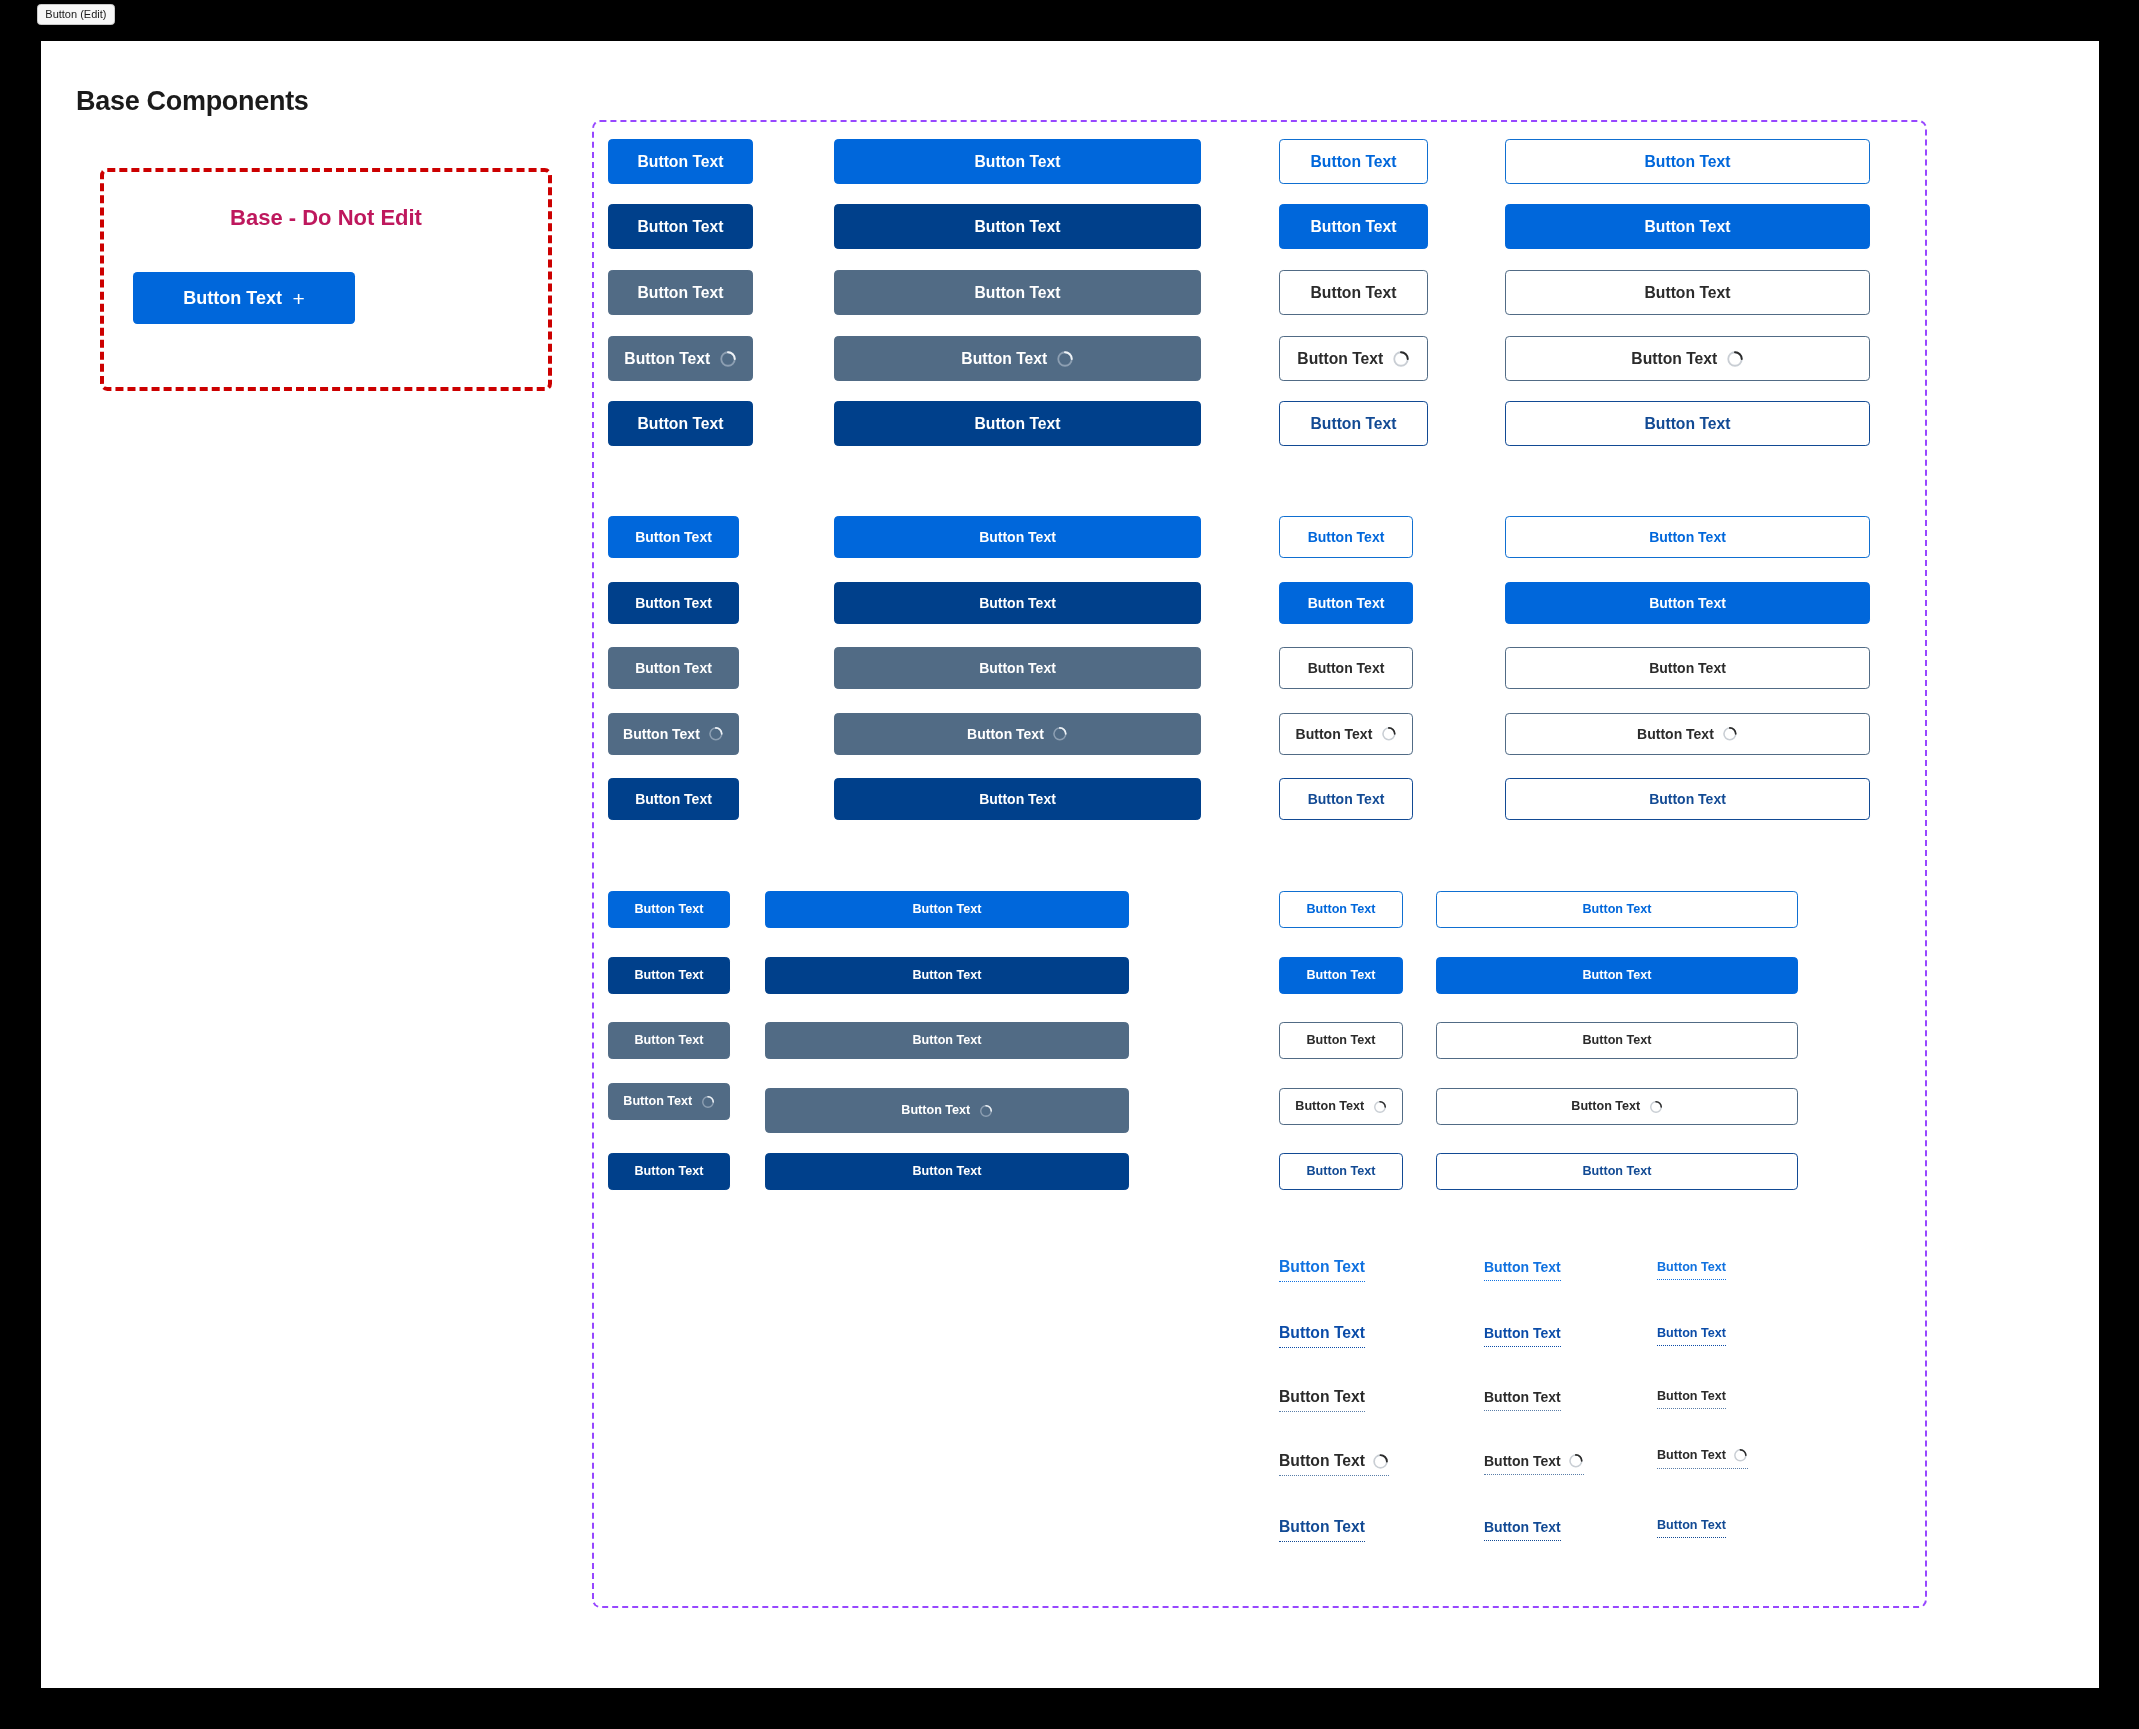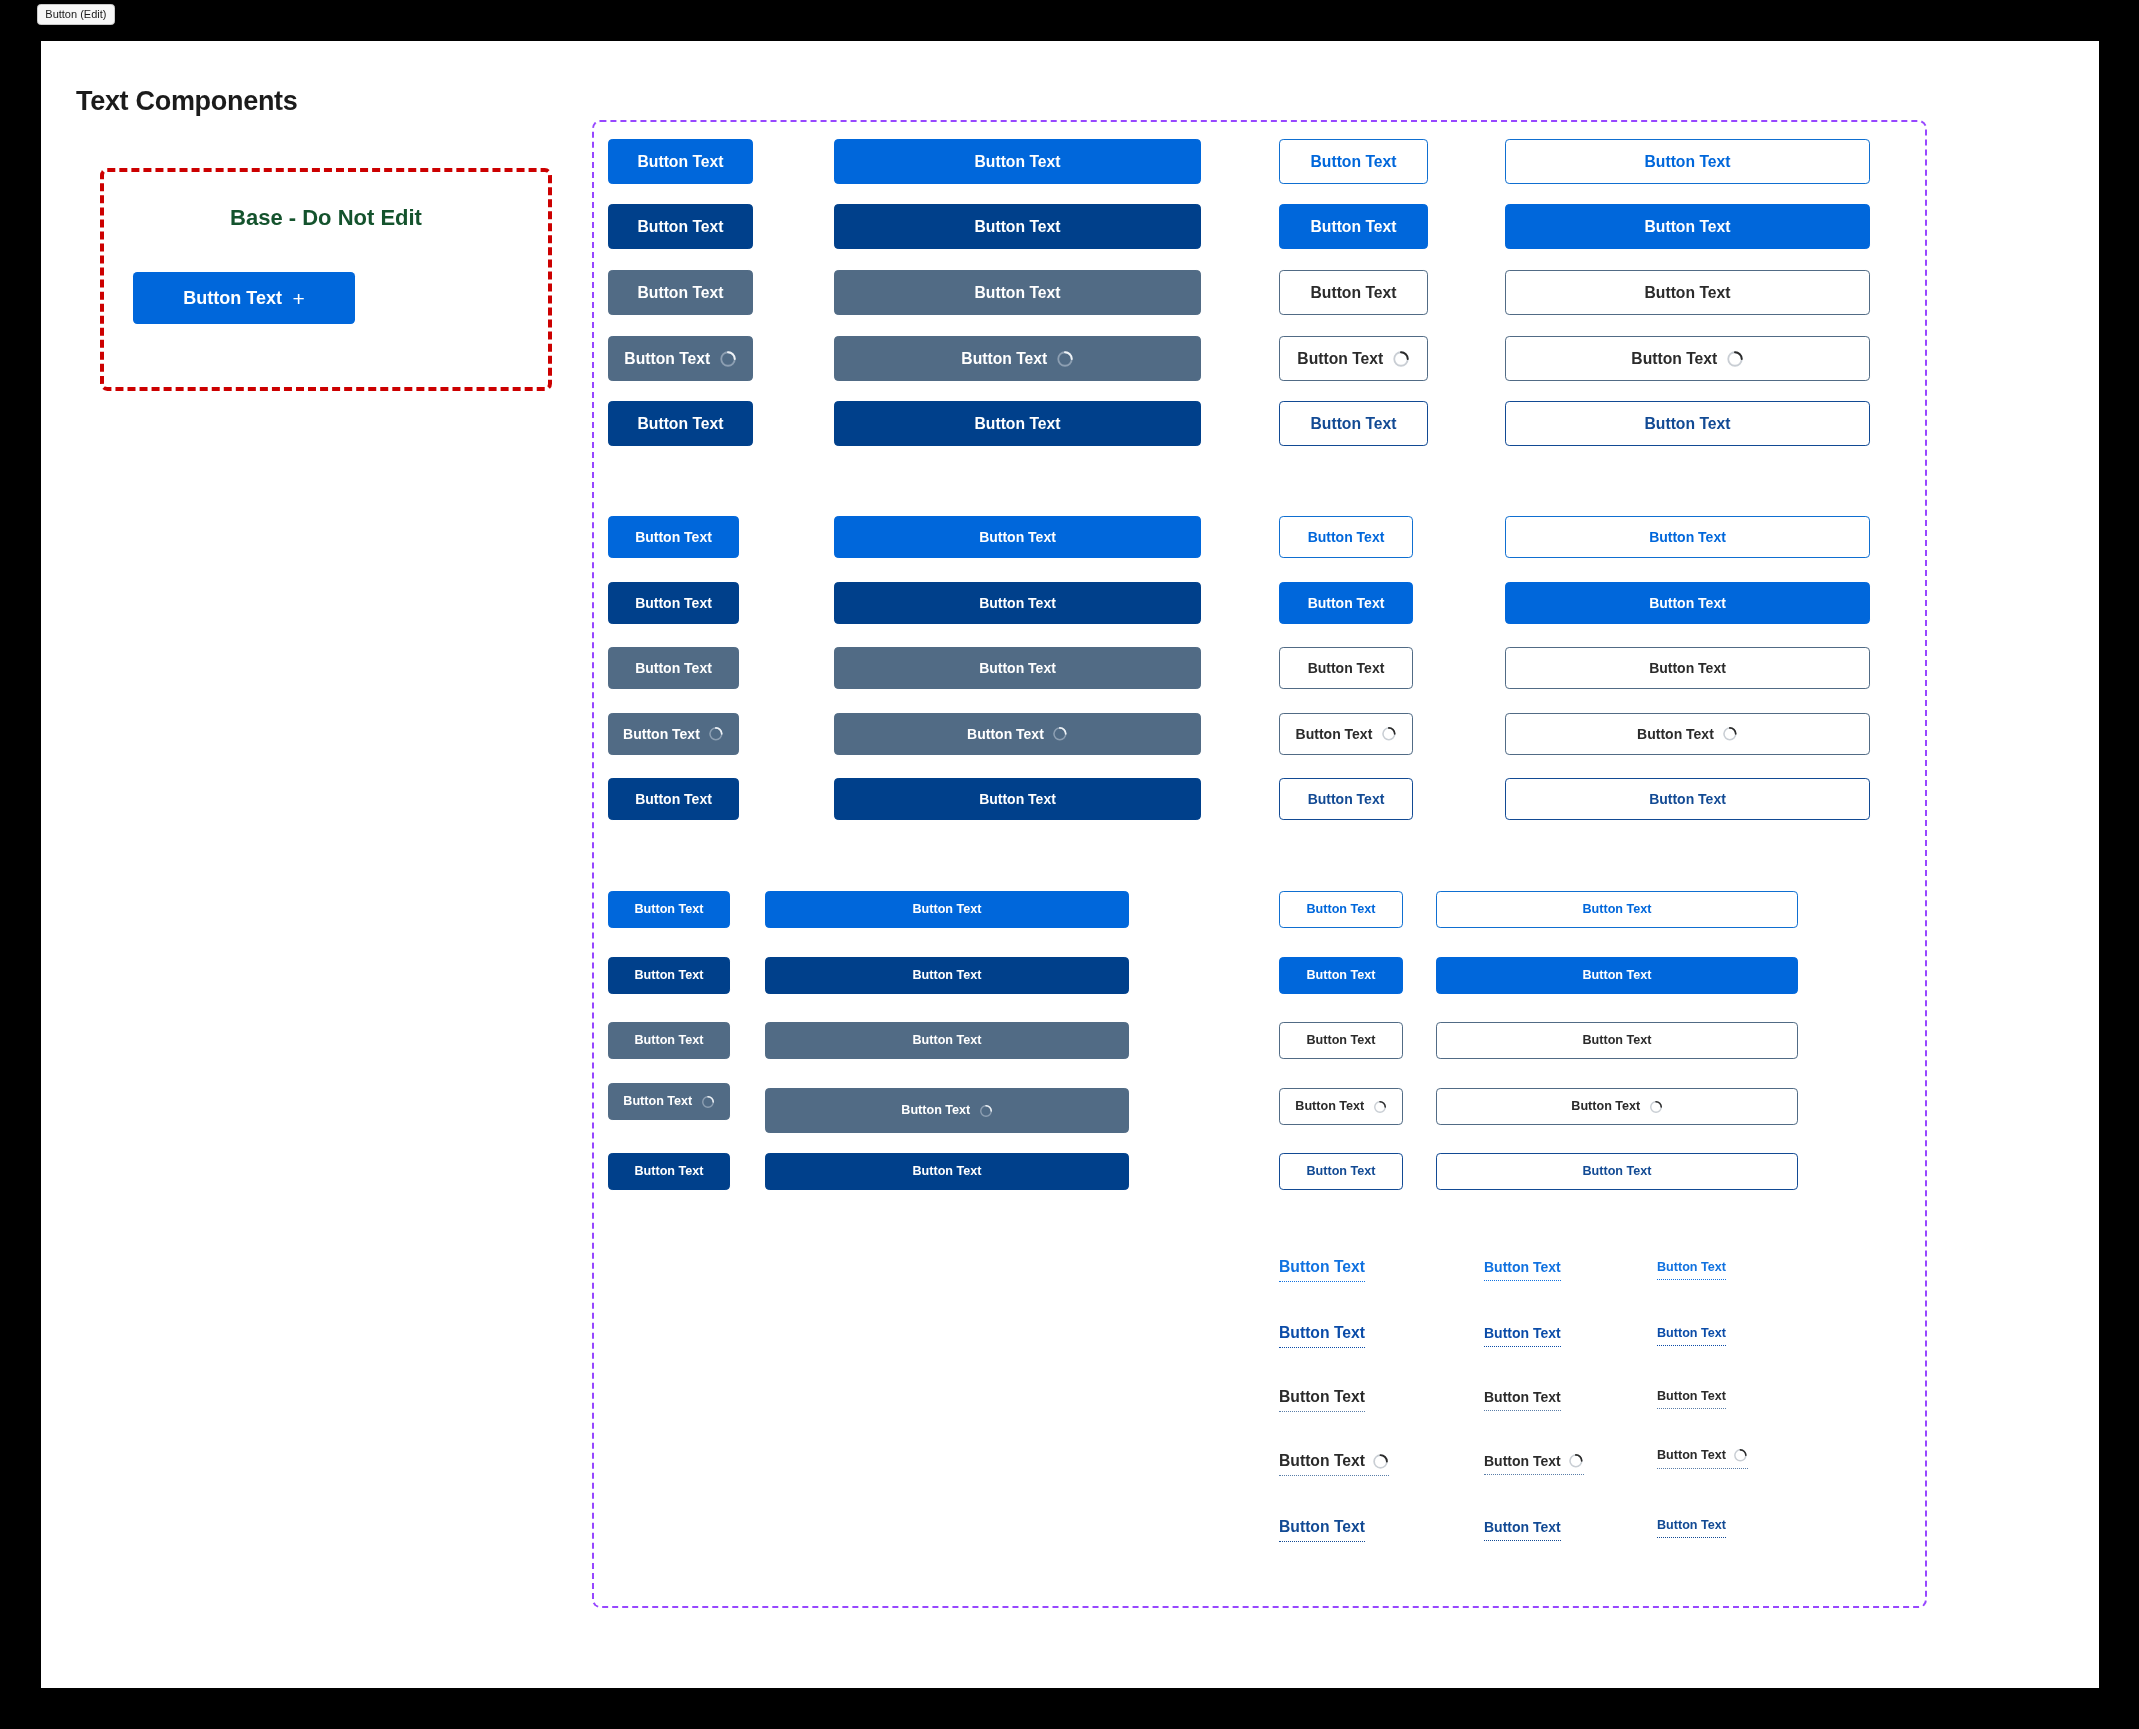--- a/index.html
+++ b/index.html
@@ -36,21 +36,21 @@
 
   
   .base-frame {
     position: absolute; left: 100px; top: 168px;
     width: 452px; height: 223px;
     border: 4.7px dashed #cc0000; border-radius: 7.3px;
     background: #fff;
   }
   .base-title {
     position: absolute; top: 32.5px; left: 0; right: 0;
-    text-align: center; font-size: 22px; font-weight: 700; color: #14532d;
+    text-align: center; font-size: 22px; font-weight: 700; color: #be185d;
     white-space: nowrap;
   }
   .base-btn {
     position: absolute; left: 29px; top: 100px;
     width: 222px; height: 52px;
     background: #0067DB; border: none; border-radius: 4.2px;
     color: #fff; font-size: 18px; font-weight: 700;
     font-family: "Liberation Sans", sans-serif;
     display: flex; align-items: center; justify-content: center; gap: 10.5px;
     cursor: pointer;
@@ -114,21 +114,21 @@
 </style>
 </head>
 <body>
 
 <div class="root">
 
   <div class="tab-chip">Button (Edit)</div>
 
   <div class="canvas"></div>
 
-  <div class="page-title">Text Components</div>
+  <div class="page-title">Base Components</div>
 
   <div class="base-frame">
     <div class="base-title">Base - Do Not Edit</div>
     <button class="base-btn">
       <span>Button Text</span>
       <span class="plus-icon">+</span>
     </button>
   </div>
 
   <div class="spec-frame"></div>

